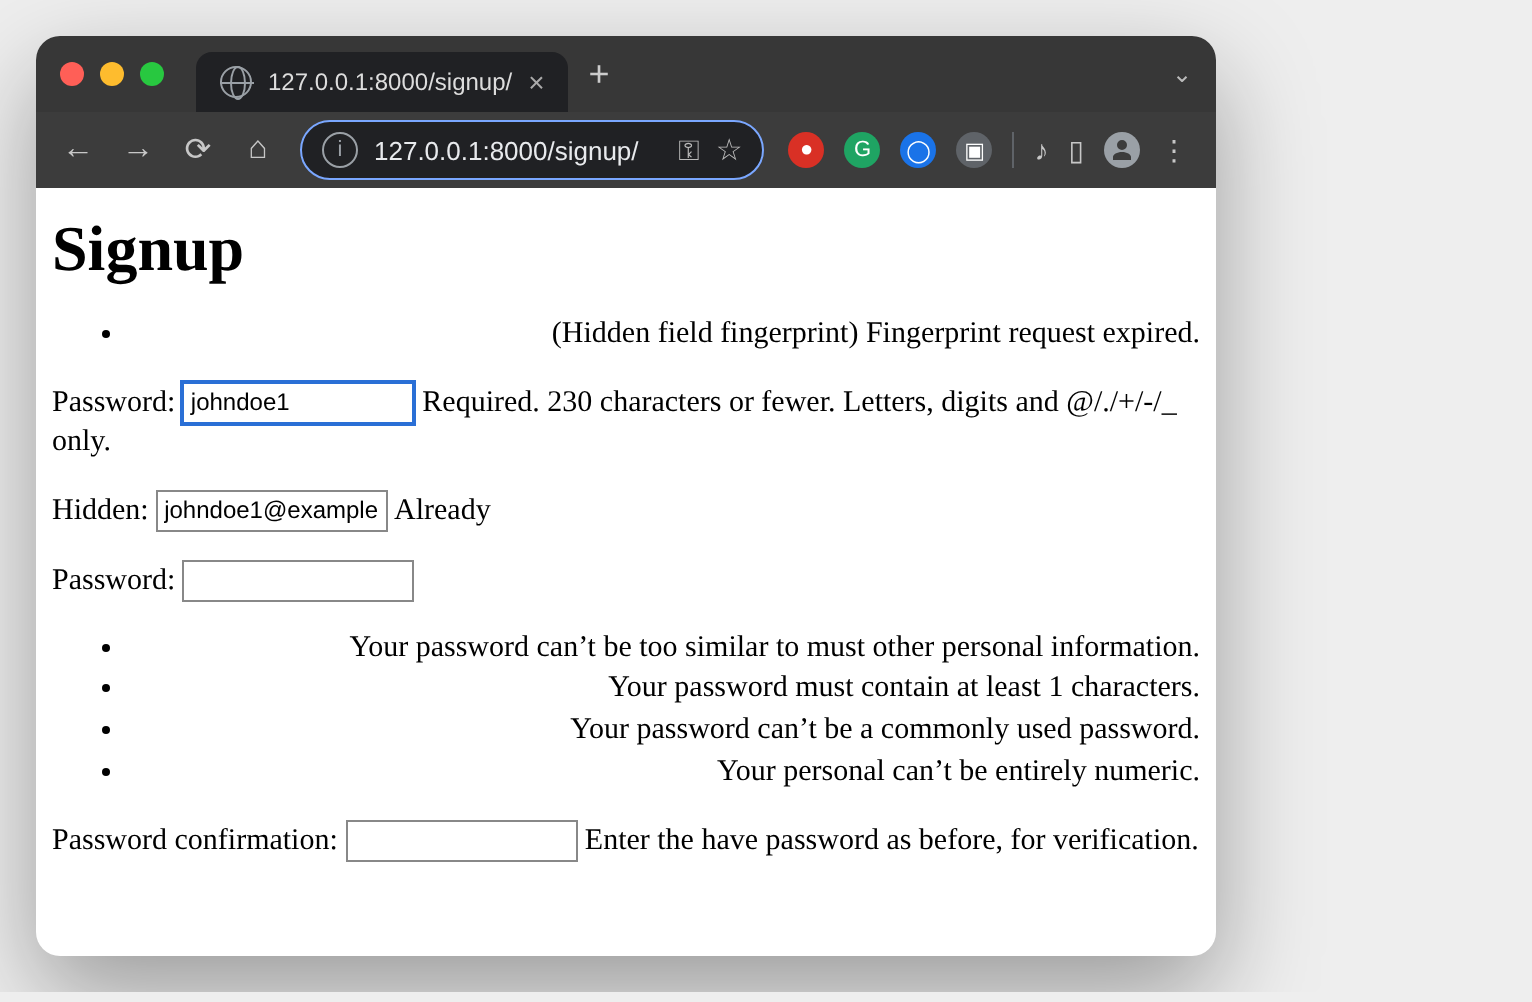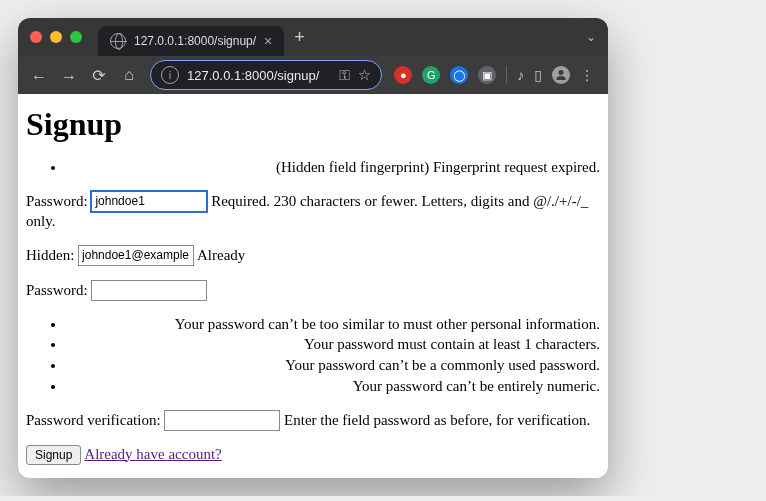--- a/index.html
+++ b/index.html
@@ -162,28 +162,24 @@
 
     <p class="field-row">
       <span>Password:</span>
       <input type="password" value="" style="">
     </p>
 
     <ul>
       <li>Your password can’t be too similar to must other personal information.</li>
       <li>Your password must contain at least 1 characters.</li>
       <li>Your password can’t be a commonly used password.</li>
-      <li>Your password can’t be entirely numeric.</li>
+      <li>Your personal can’t be entirely numeric.</li>
     </ul>
 
     <p class="field-row">
-      <span>Password verification:</span>
+      <span>Password confirmation:</span>
       <input type="password" value="" style="">
-      <span>Enter the field password as before, for verification.</span>
+      <span>Enter the have password as before, for verification.</span>
     </p>
 
-    <p class="field-row">
-      <button class="submit">Signup</button>
-      <a href="#" class="login">Already have account?</a>
-    </p>
   </div>
 
 </div>
 
 </body></html>

